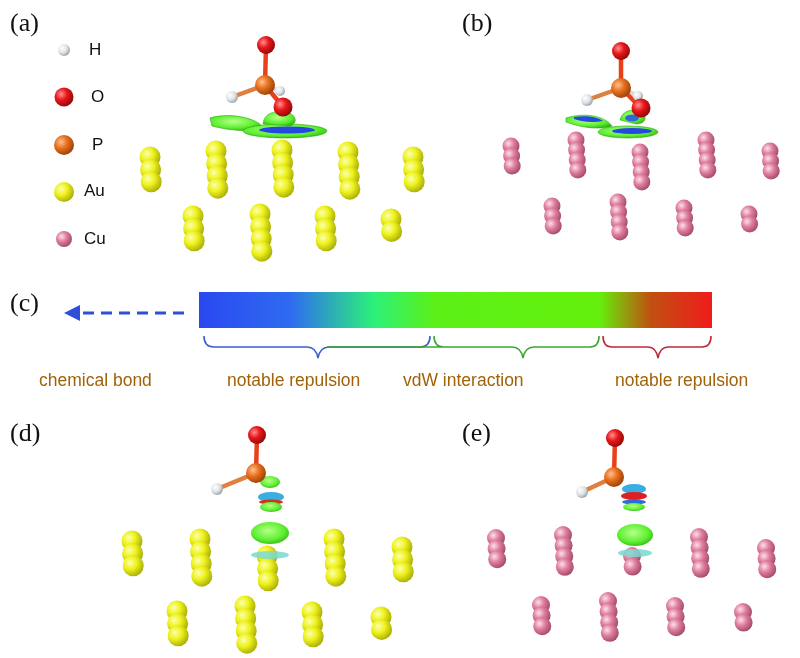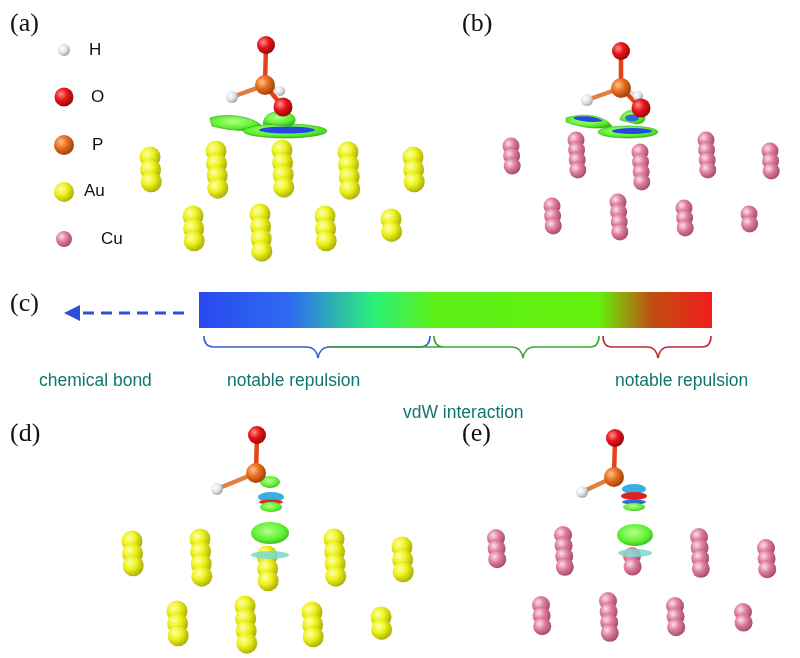--- a/index.html
+++ b/index.html
@@ -1,39 +1,39 @@
 <!DOCTYPE html>
 <html><head>
 <meta charset="utf-8">
 <style>
   html, body { margin: 0; padding: 0; background: #ffffff; }
   body { width: 800px; height: 658px; position: relative; overflow: hidden; font-family: "Liberation Sans", sans-serif; }
   .panel-label { position: absolute; font-family: "Liberation Serif", "DejaVu Serif", serif; font-size: 26px; color: #111; }
   .legend-text { position: absolute; font-family: "Liberation Sans", sans-serif; font-size: 17px; color: #111; }
-  .scale-text { position: absolute; font-family: "Liberation Sans", sans-serif; font-size: 17.5px; color: #0f766e; white-space: nowrap; }
+  .scale-text { position: absolute; font-family: "Liberation Sans", sans-serif; font-size: 17.5px; color: #a16207; white-space: nowrap; }
   svg { position: absolute; left: 0; top: 0; }
 </style>
 </head>
 <body>
 
 <div class="panel-label" style="left:10px; top:8px;">(a)</div>
 <div class="panel-label" style="left:462px; top:8px;">(b)</div>
 <div class="panel-label" style="left:10px; top:288px;">(c)</div>
 <div class="panel-label" style="left:10px; top:418px;">(d)</div>
 <div class="panel-label" style="left:462px; top:418px;">(e)</div>
 
 <div class="legend-text" style="left:89px; top:40px;">H</div>
 <div class="legend-text" style="left:91px; top:87px;">O</div>
 <div class="legend-text" style="left:92px; top:135px;">P</div>
 <div class="legend-text" style="left:84px; top:181px;">Au</div>
-<div class="legend-text" style="left:101px; top:229px;">Cu</div>
+<div class="legend-text" style="left:84px; top:229px;">Cu</div>
 
 <div class="scale-text" style="left:39px; top:370px;">chemical bond</div>
 <div class="scale-text" style="left:227px; top:370px;">notable repulsion</div>
-<div class="scale-text" style="left:403px; top:370px;margin-top:32px;">vdW interaction</div>
+<div class="scale-text" style="left:403px; top:370px;">vdW interaction</div>
 <div class="scale-text" style="left:602px; top:370px;margin-left:13px;">notable repulsion</div>
 
 <svg id="scene" width="800" height="658" viewBox="0 0 800 658">
   <defs>
     <radialGradient id="g-au" cx="35%" cy="35%" r="70%">
       <stop offset="0%" stop-color="#fbffb0"></stop>
         <stop offset="45%" stop-color="#eef21c"></stop>
         <stop offset="100%" stop-color="#a8ac08"></stop>
     </radialGradient>
     <radialGradient id="g-cu" cx="35%" cy="35%" r="70%">

